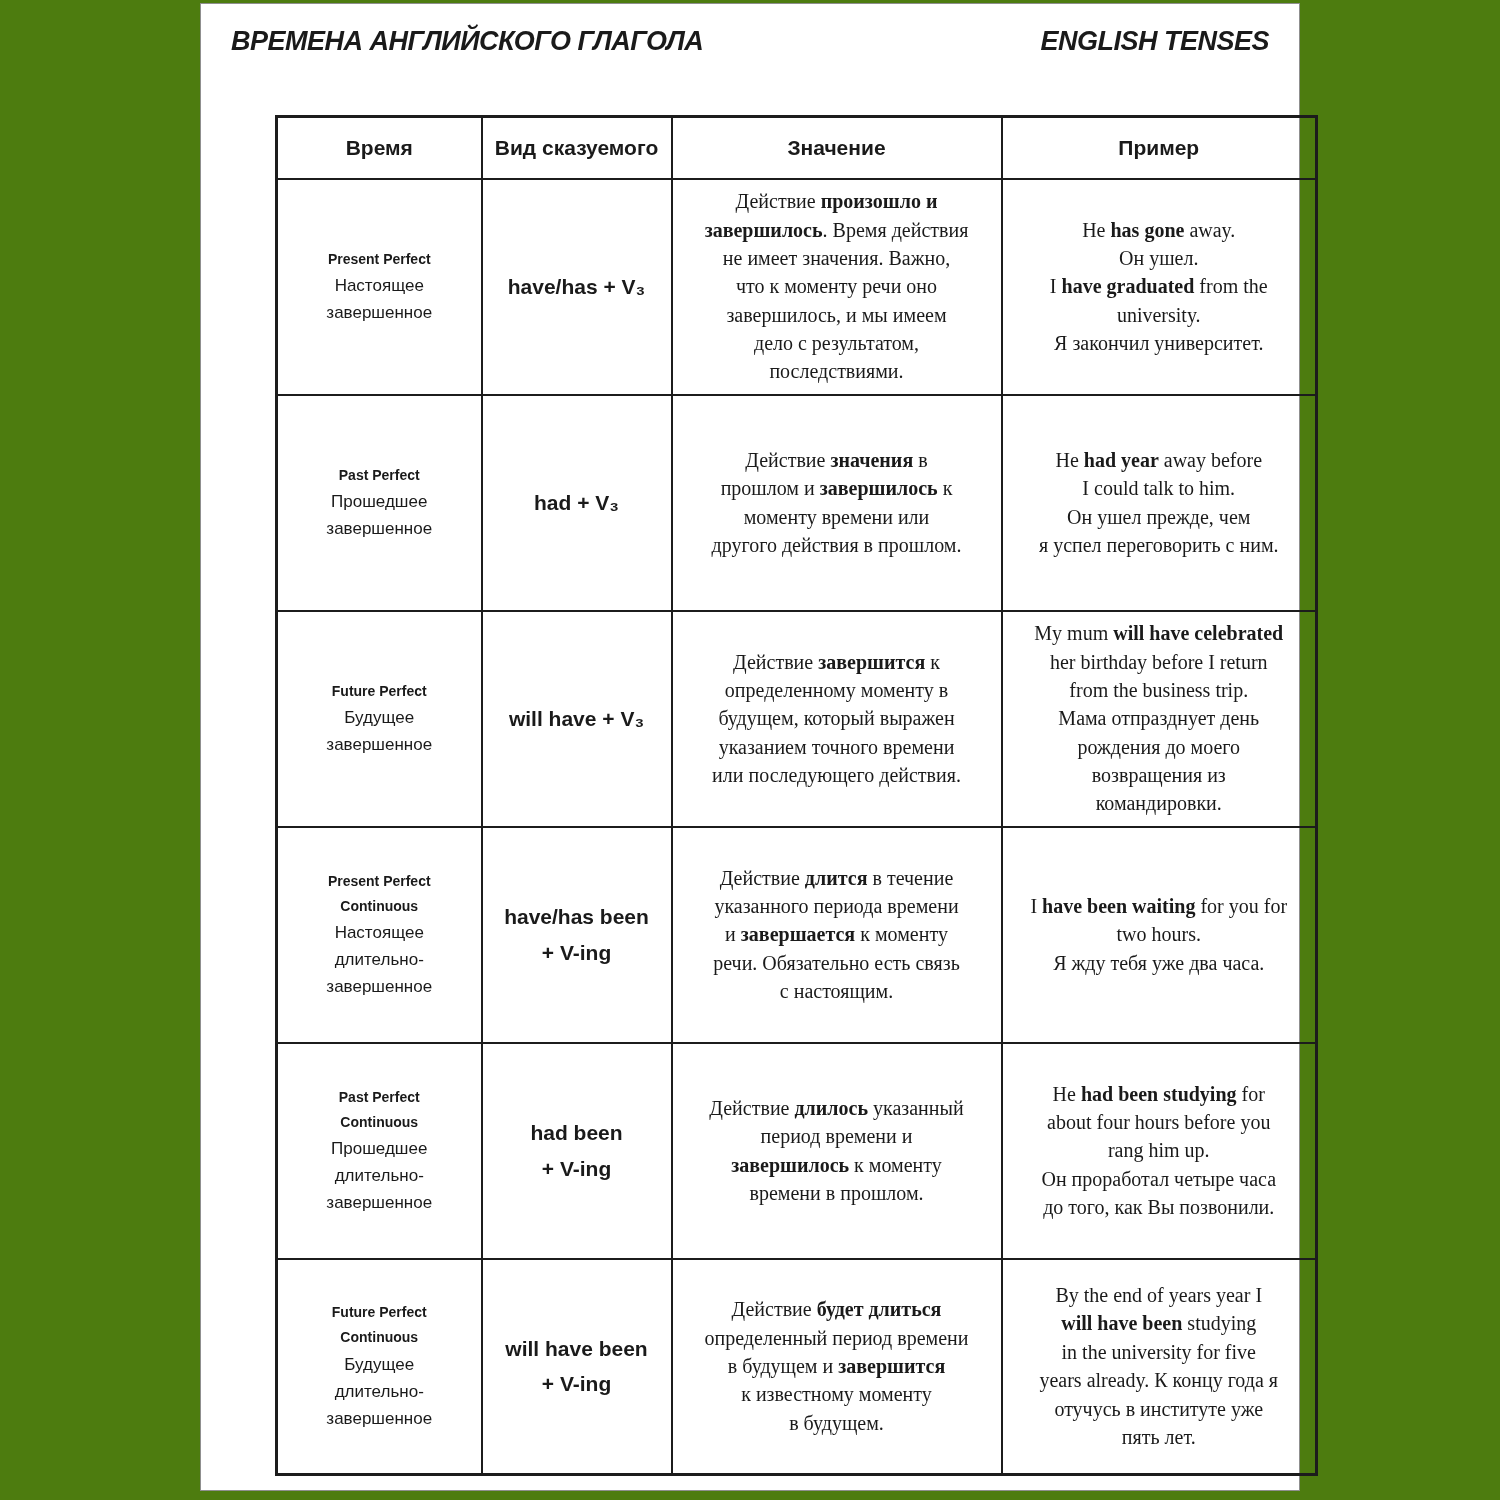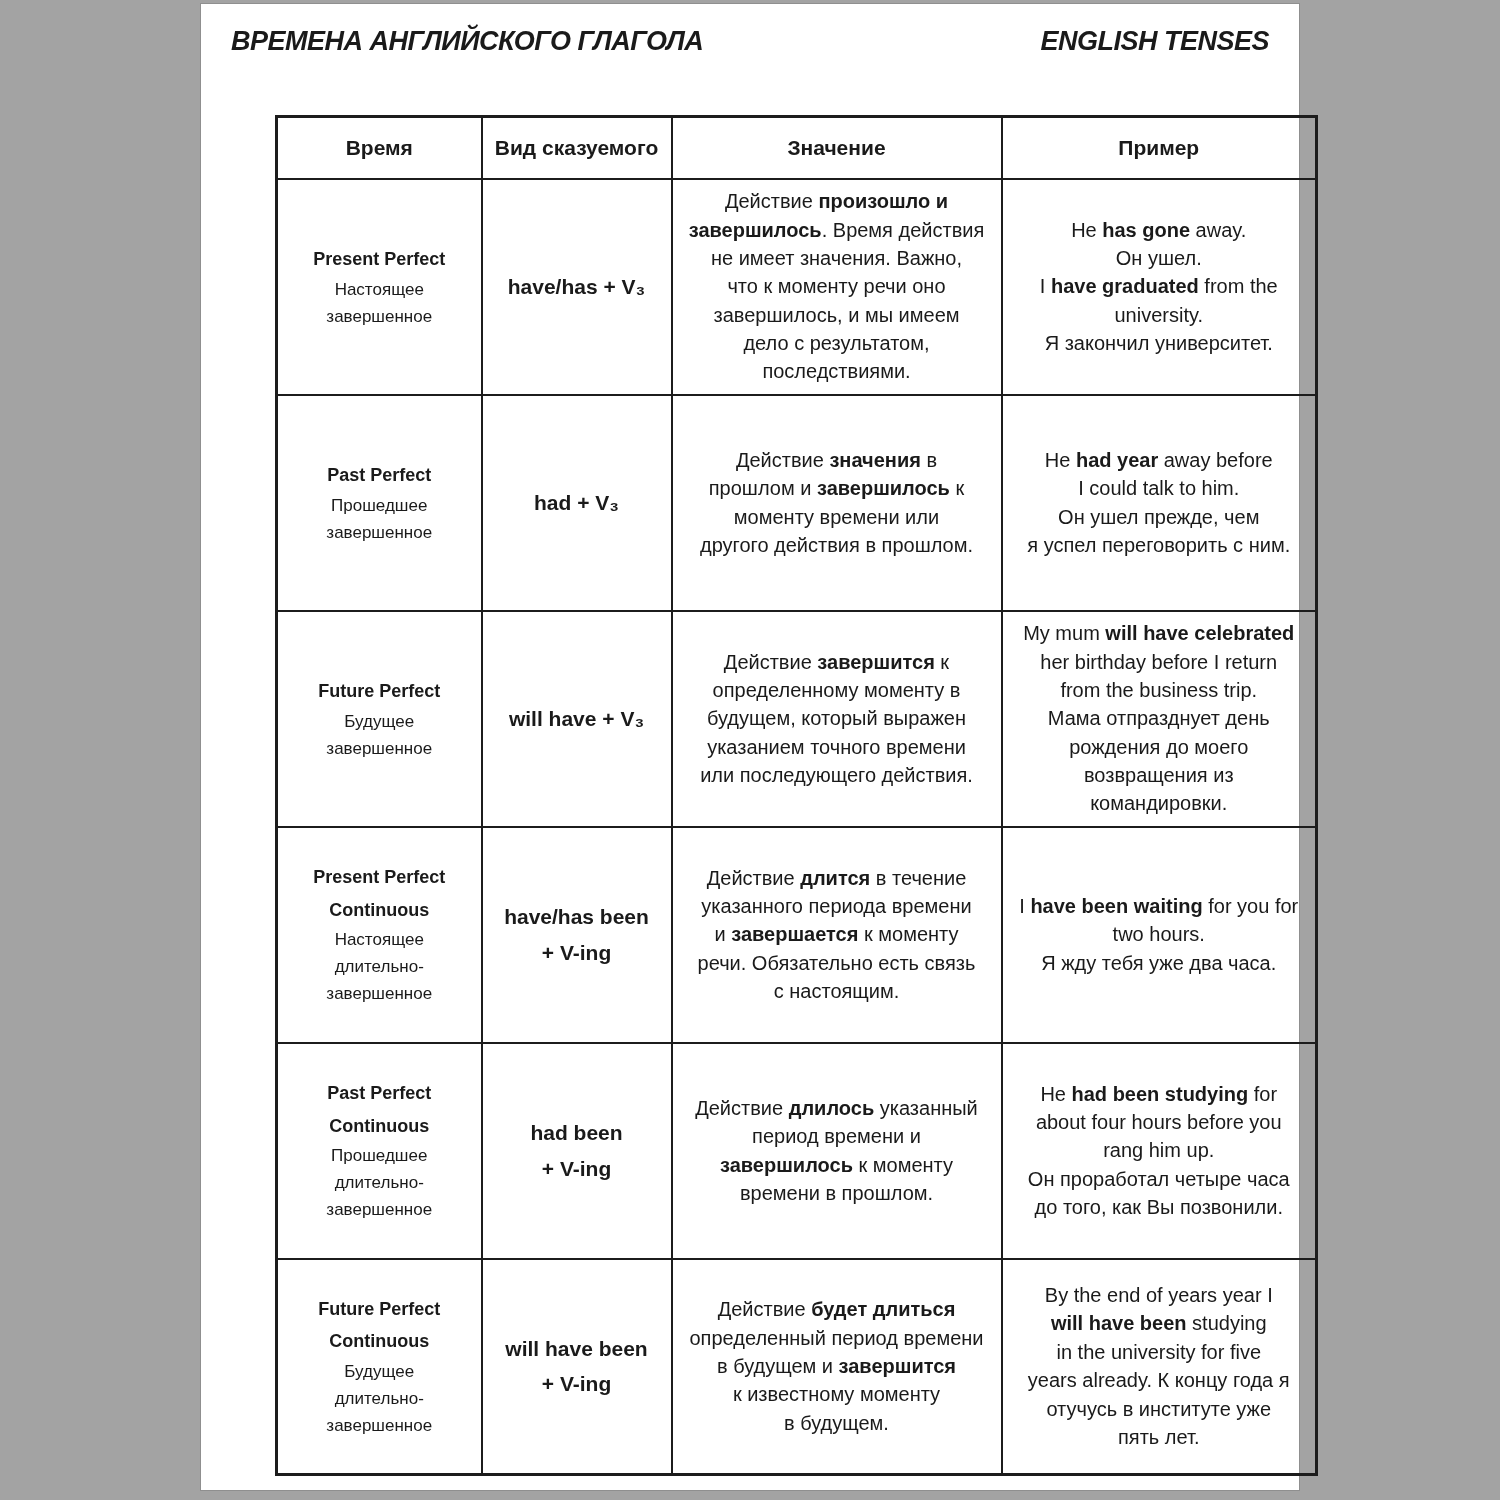--- a/index.html
+++ b/index.html
@@ -6,21 +6,21 @@
     margin: 0;
     padding: 0;
     background: #ffffff;
     font-family: "Liberation Sans", "DejaVu Sans", sans-serif;
     color: #1a1a1a;
   }
   .canvas {
     position: relative;
     width: 1500px;
     height: 1500px;
-    background: #a3a3a3;
+    background: #4d7c0f;
     overflow: hidden;
   }
   .page {
     position: absolute;
     left: 200px;
     top: 3px;
     width: 1100px;
     height: 1488px;
     background: #ffffff;
     border: 1px solid #8f8f8f;
@@ -58,21 +58,21 @@
     padding: 4px 8px;
     box-sizing: border-box;
   }
   tr.head-row { height: 62px; }
   tr.body-row { height: 216px; }
   th.col-header {
     font-size: 21px;
     font-weight: 700;
   }
   .tense-en {
-    font-size: 18px;
+    font-size: 14px;
     font-weight: 700;
     line-height: 1.8;
     white-space: pre-line;
   }
   .tense-ru {
     font-size: 17px;
     font-weight: 400;
     line-height: 1.6;
     white-space: pre-line;
   }
@@ -80,20 +80,21 @@
     font-size: 21px;
     font-weight: 700;
     line-height: 1.7;
     white-space: pre-line;
   }
   td.c-meaning,
   td.c-example {
     font-size: 20px;
     line-height: 1.42;
     white-space: pre-line;
+    font-family: Liberation Serif, serif;
   }
   .b { font-weight: 700; }
 </style>
 </head>
 <body>
 
 <div class="canvas">
   <div class="page">
 
     <div class="titlebar">

